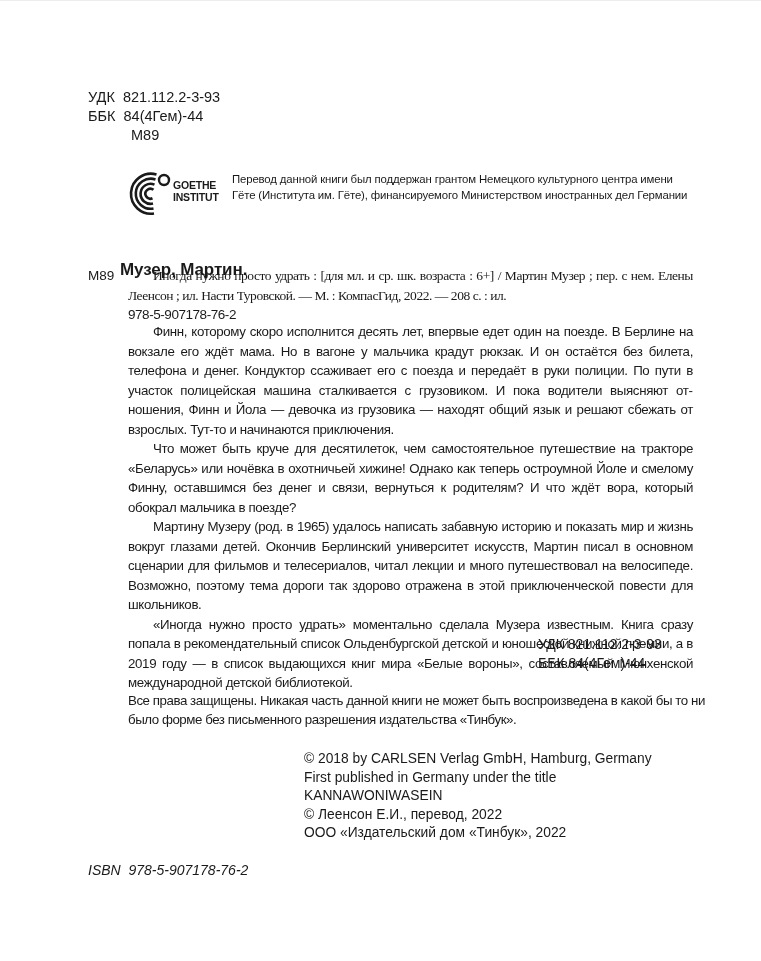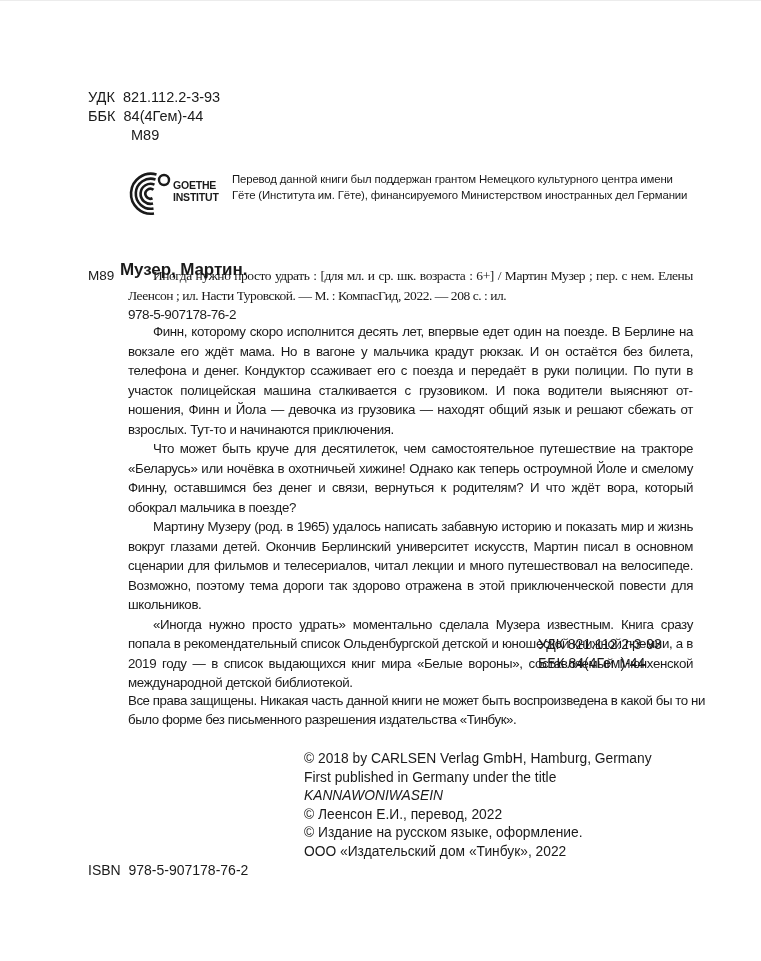--- a/index.html
+++ b/index.html
@@ -23,23 +23,23 @@
   .biblio p { margin: 0; text-indent: 25px; text-align: justify; font-family: Liberation Serif, serif; }
 
   .annot { left: 128px; top: 322px; width: 565px; font-size: 13.3px; line-height: 19.5px; letter-spacing: -0.35px; }
   .annot p { margin: 0; text-indent: 25px; text-align: justify; hyphens: manual; }
 
   .cls-right { left: 538px; top: 635px; font-size: 14px; line-height: 19px; }
 
   .rights { left: 128px; top: 691px; width: 580px; font-size: 13.3px; line-height: 19px; letter-spacing: -0.45px; }
 
   .copyright { left: 304px; top: 750px; font-size: 13.8px; line-height: 18.6px; }
-  .copyright .it { font-style: italic; }
+  .copyright .it { }
 
-  .isbn { left: 88px; top: 862px; font-size: 14px; }
+  .isbn { left: 88px; top: 862px; font-size: 14px; font-style: italic; }
 </style>
 </head>
 <body>
 
 <div class="topline"></div>
 
 <div class="abs cls-block sans">
   <div class="row"><span>УДК</span>  <span>821.112.2-3-93</span></div>
   <div class="row"><span>ББК</span>  <span>84(4Гем)-44</span></div>
   <div class="row m89">М89</div>
@@ -79,17 +79,16 @@
   <div>ББК 84(4Гем)-44</div>
 </div>
 
 <div class="abs rights sans">Все права защищены. Никакая часть данной книги не может быть воспроизведена в какой бы то ни было форме без письменного разрешения издательства «Тинбук».</div>
 
 <div class="abs copyright sans">
   <div>© 2018 by CARLSEN Verlag GmbH, Hamburg, Germany</div>
   <div>First published in Germany under the title</div>
   <div class="it">KANNAWONIWASEIN</div>
   <div>© Леенсон Е.И., перевод, 2022</div>
-  <div>© Издание на русском языке, оформление.</div>
   <div>ООО «Издательский дом «Тинбук», 2022</div>
 </div>
 
 <div class="abs isbn sans" style="white-space:pre;"><span>ISBN</span>  <span>978-5-907178-76-2</span></div>
 
 </body></html>

